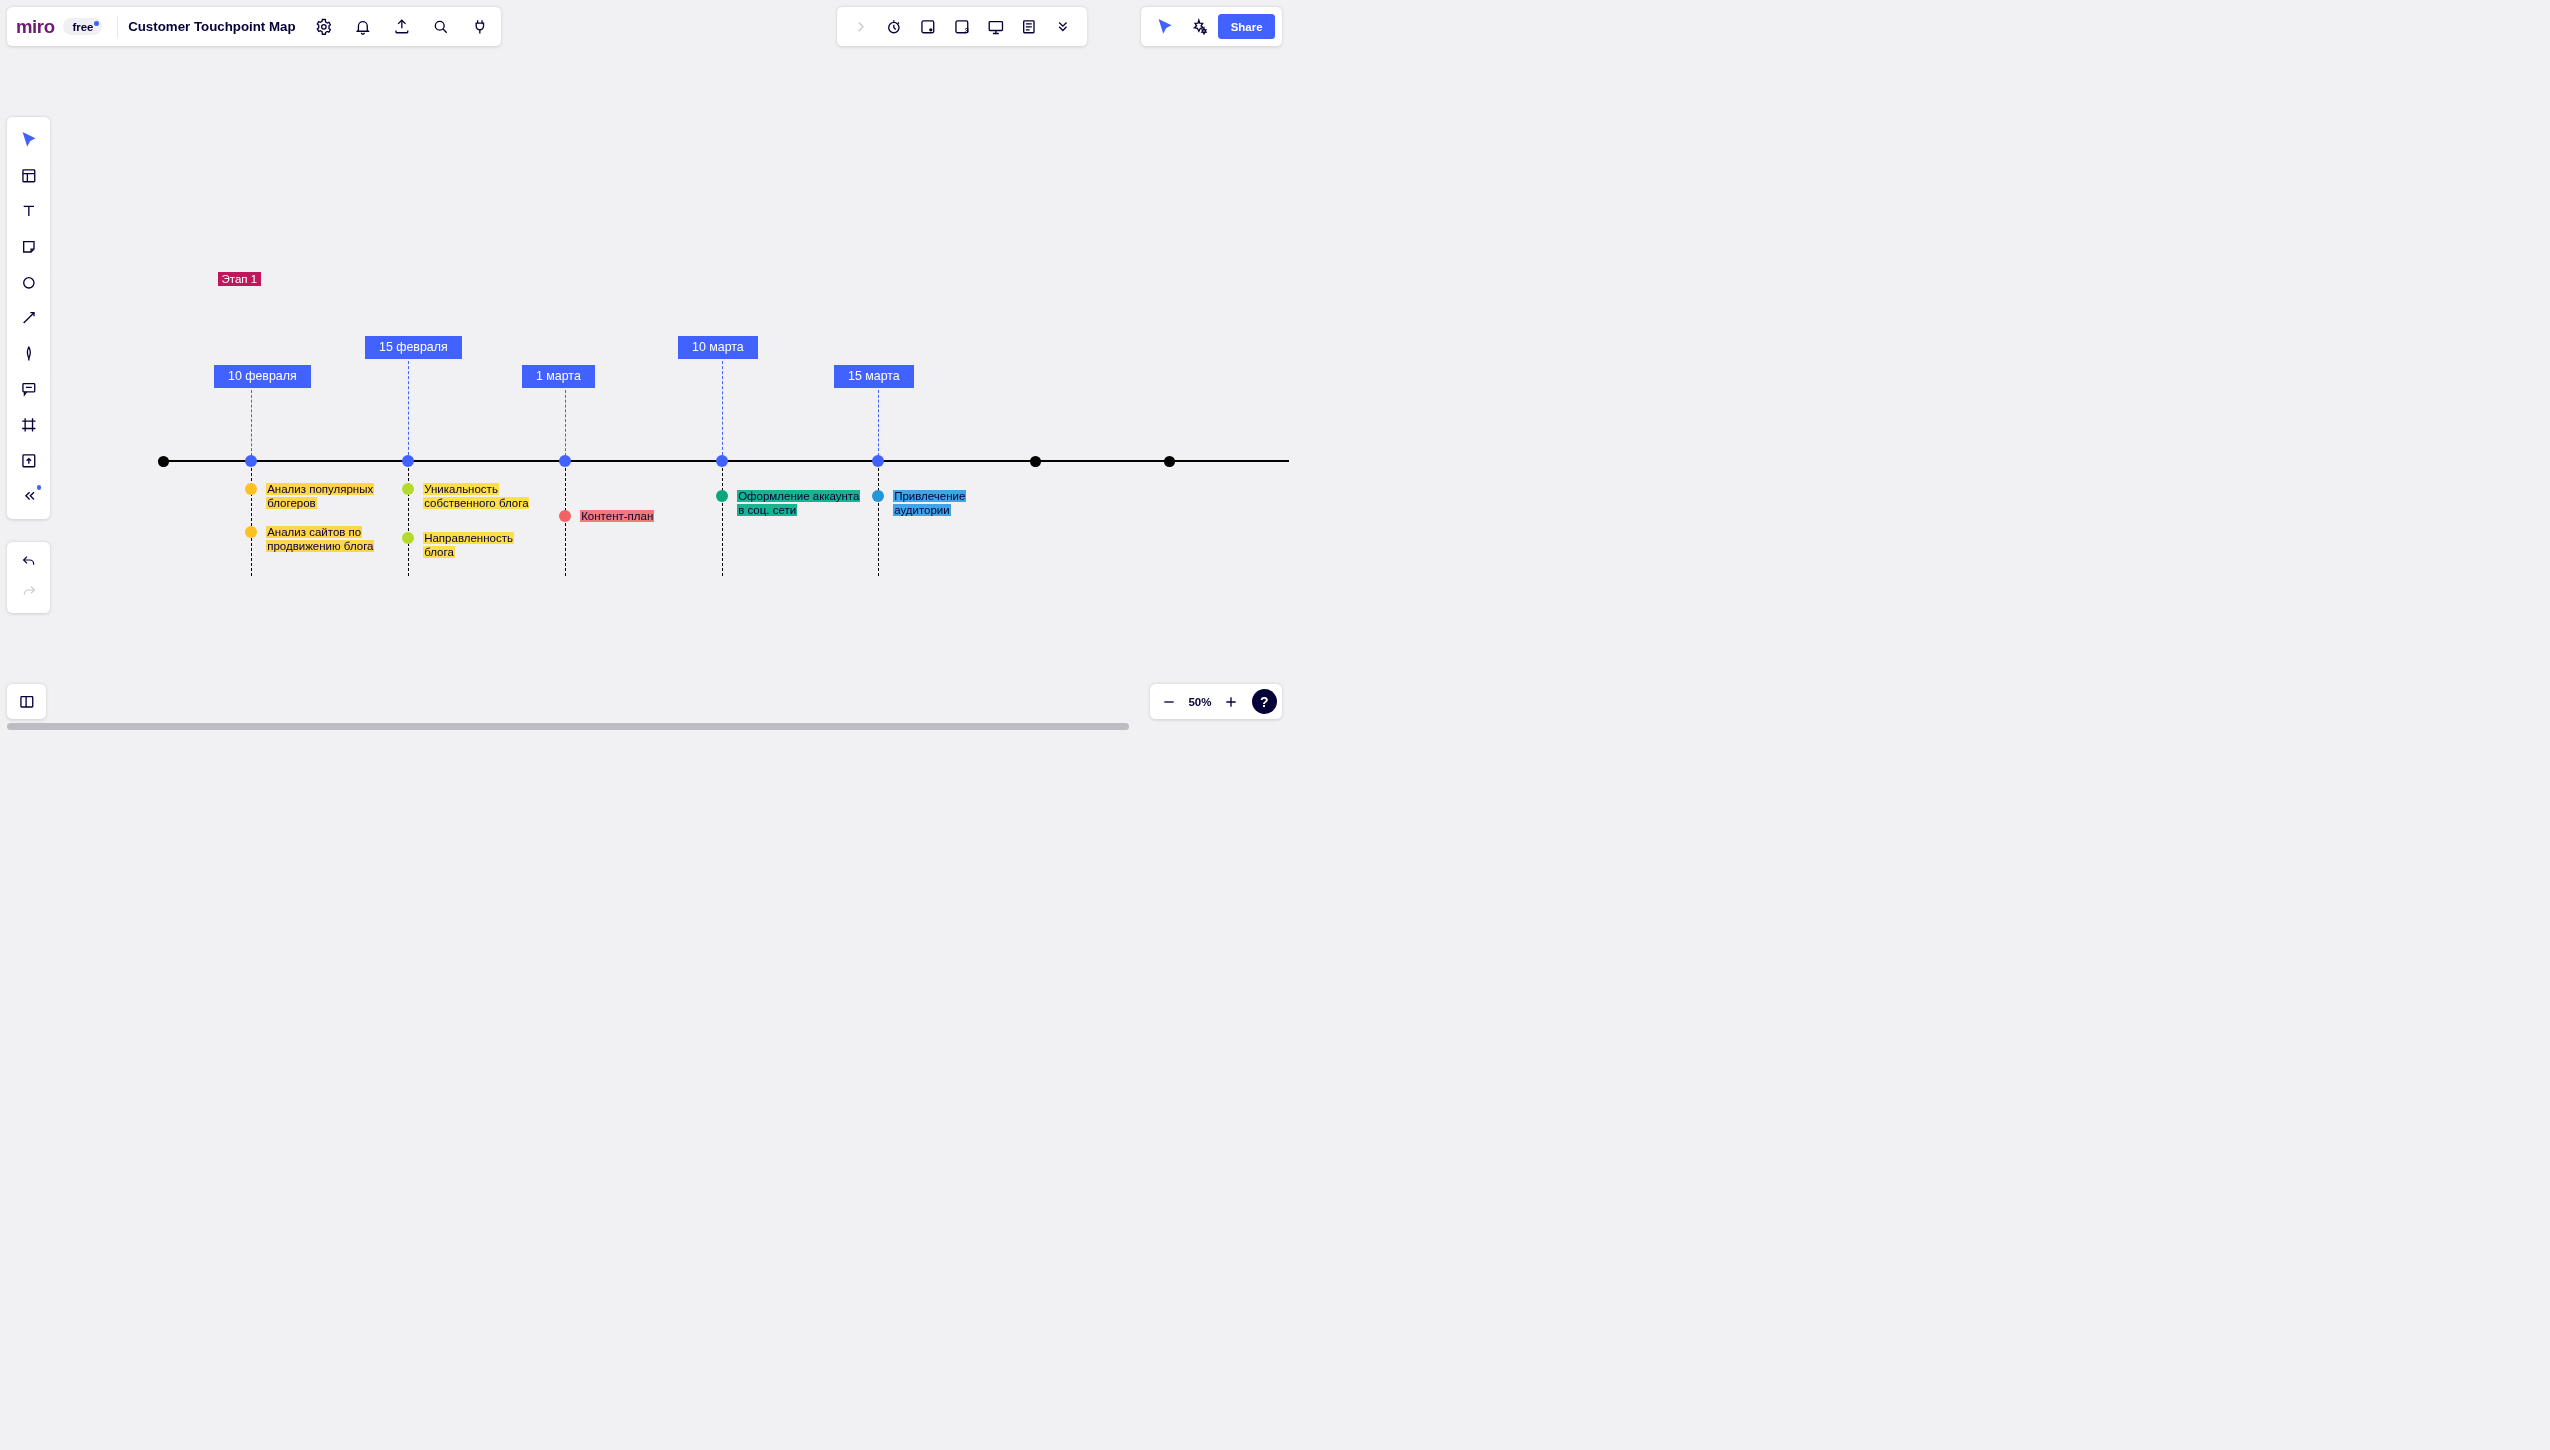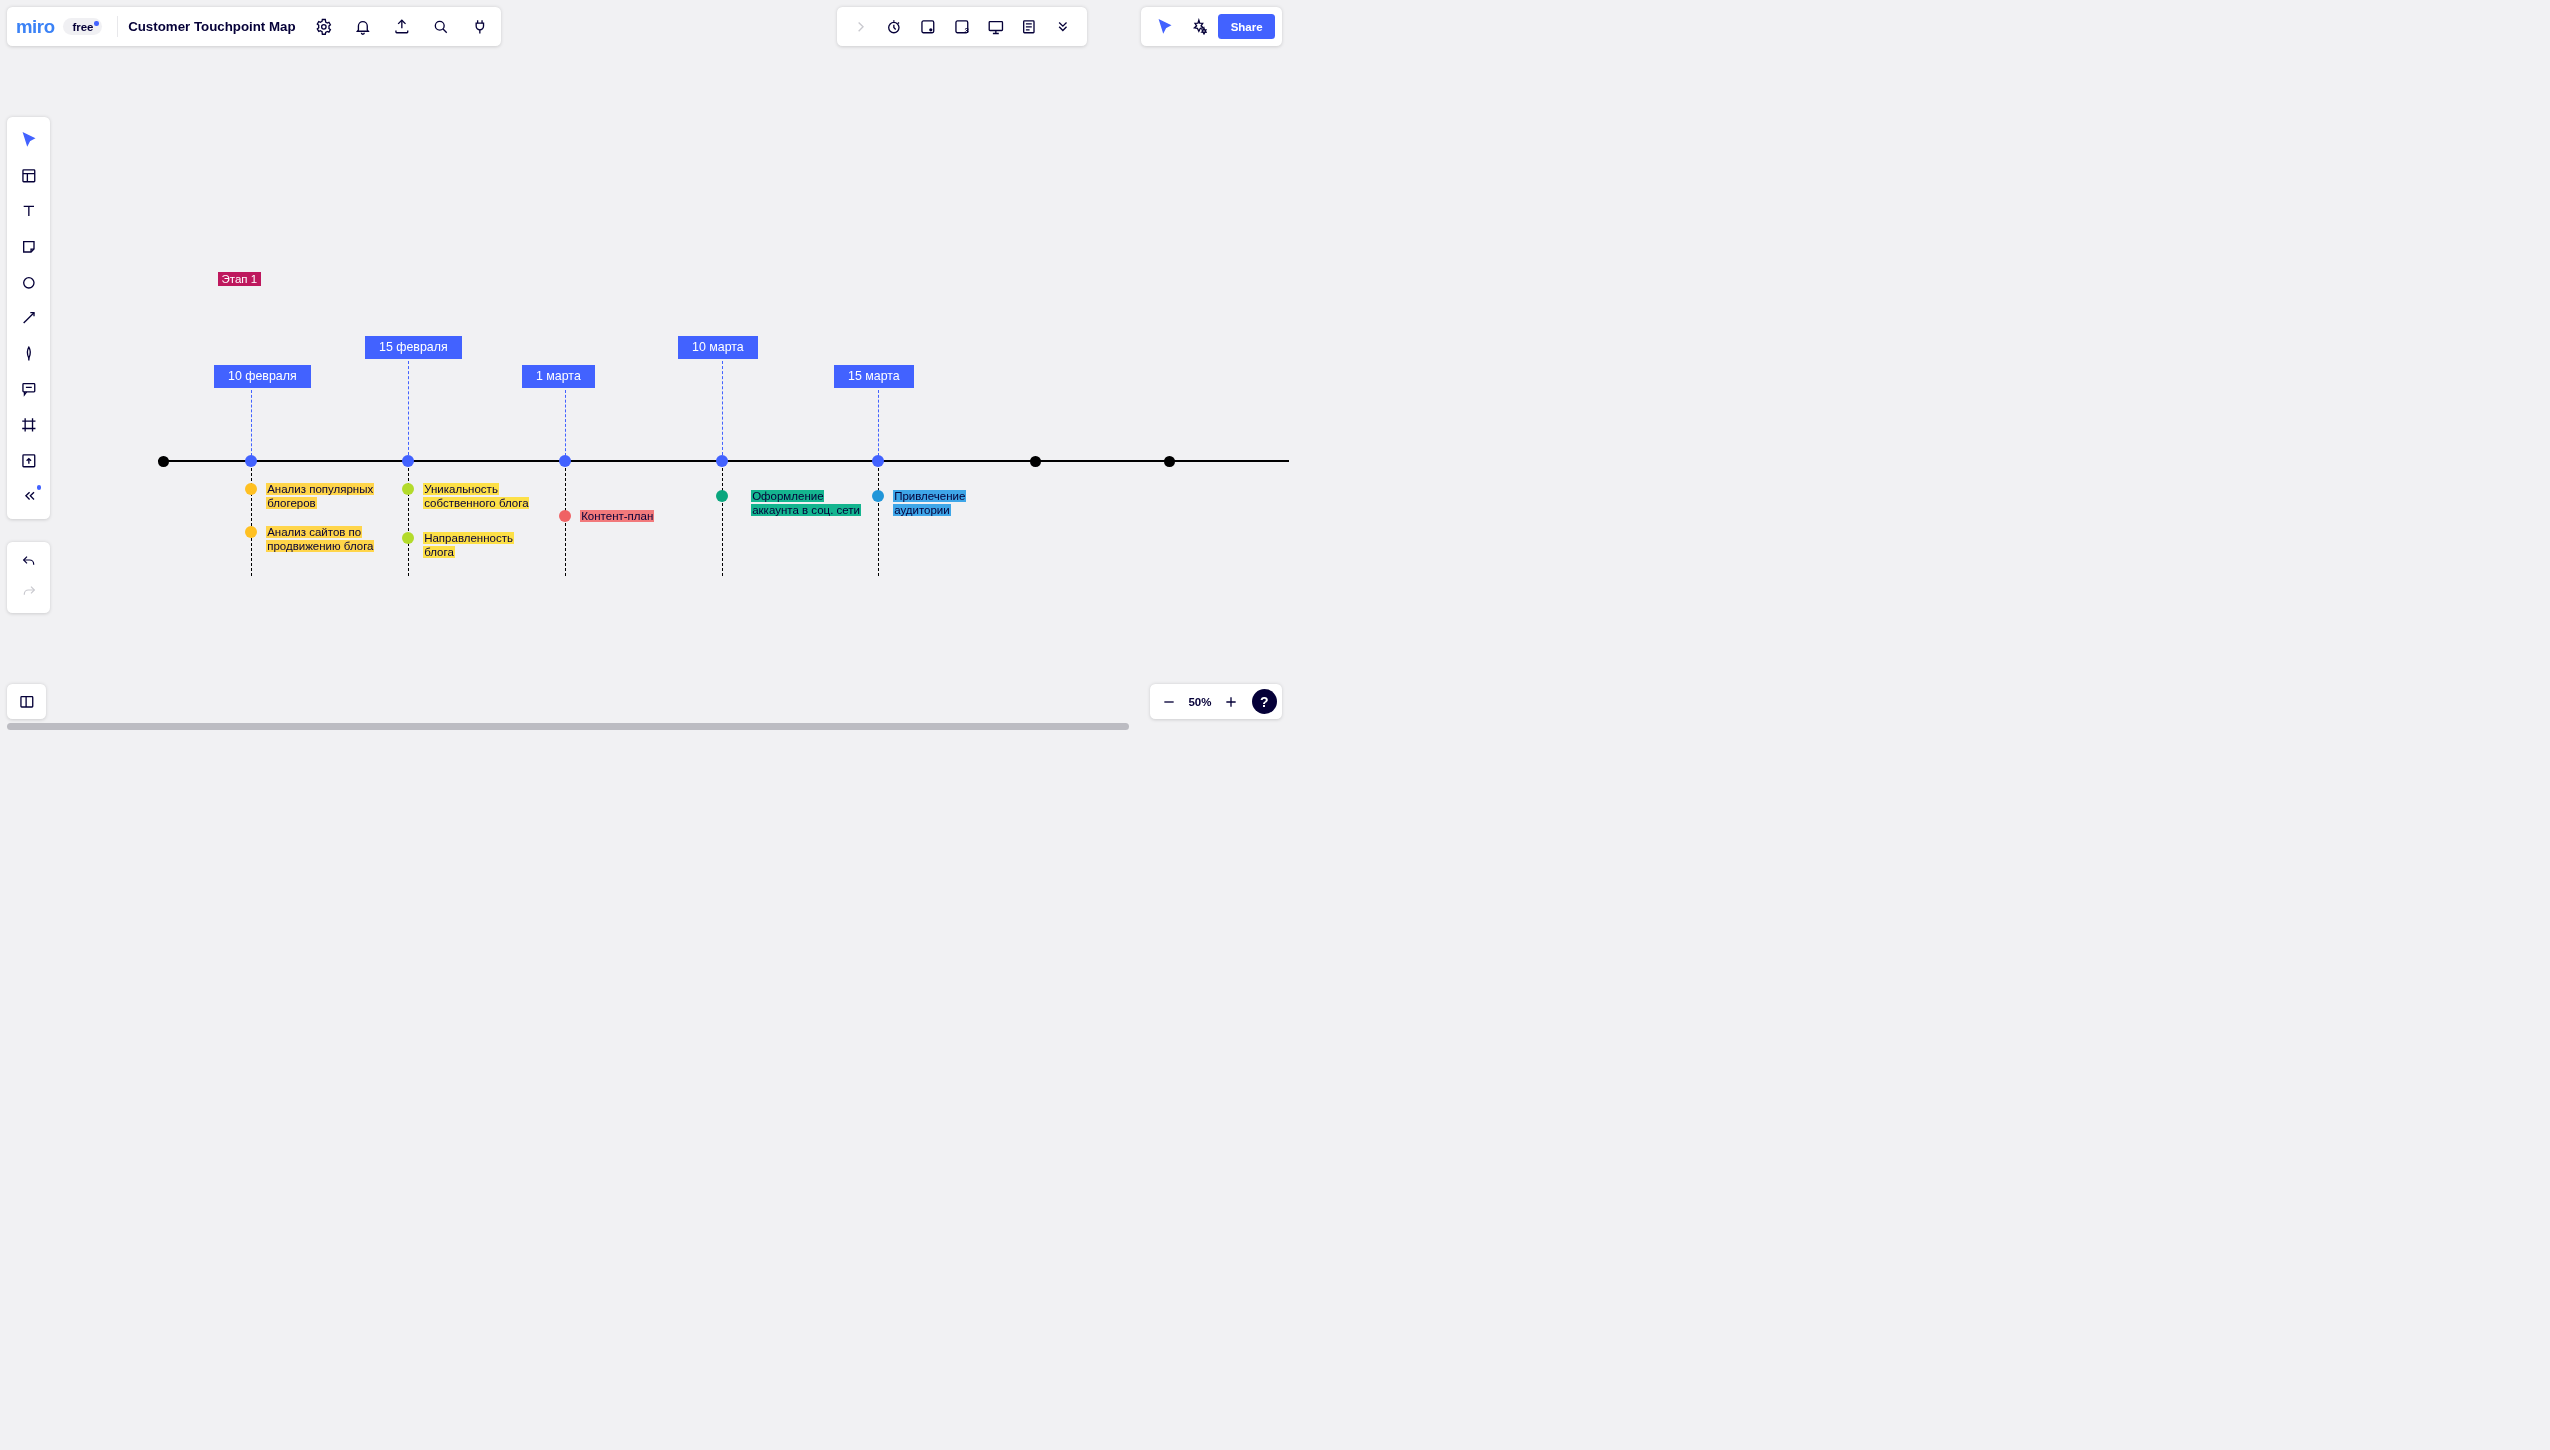--- a/index.html
+++ b/index.html
@@ -20,21 +20,21 @@
     height: 39px;
     background: #fff;
     border-radius: 5.3px;
     box-shadow: 0 0.9px 3.5px rgba(0,0,0,.15);
     display: flex;
     align-items: center;
     padding: 0 8.9px;
     font-size: 13.3px;
     color: #050038;
   }
-  .logo { font-weight: 900; font-size: 18.6px; letter-spacing: -0.4px; margin-right: 8.9px; color:#3b82f6;}
+  .logo { font-weight: 900; font-size: 18.6px; letter-spacing: -0.4px; margin-right: 8.9px; color:#701a75;}
   .free-pill {
     background: #f0f0f3;
     border-radius: 12.4px;
     padding: 2.7px 8.9px;
     font-size: 11.5px;
     font-weight: 600;
     color: #050038;
     position: relative;
     margin-right: 5.3px;
   }
@@ -468,21 +468,21 @@
       <div class="date-flag" style="left: 522px; top: 365px;">1 марта</div>
       <div class="dash-down" style="left: 565px; top: 468px; height: 108px;"></div>
       <div class="item" style="left: 559px; top: 509px; width: 113px;">
         <div class="bullet b-red"></div>
         <div style="max-width: 89px;"><span class="txt hl-red" style="box-decoration-break: clone; -webkit-box-decoration-break: clone;">Контент-план</span></div>
       </div>
       <div class="axis-node" style="left: 716px;"></div>
       <div class="dash-up" style="left: 722px; top: 361px; height: 94px;"></div>
       <div class="date-flag" style="left: 678px; top: 336px;">10 марта</div>
       <div class="dash-down" style="left: 722px; top: 468px; height: 108px;"></div>
-      <div class="item" style="left: 716px; top: 489px; width: 149px; gap: 14px;">
+      <div class="item" style="left: 716px; top: 489px; width: 149px;">
         <div class="bullet b-teal"></div>
         <div style="max-width: 124px;"><span class="txt hl-teal" style="box-decoration-break: clone; -webkit-box-decoration-break: clone;">Оформление аккаунта в соц. сети</span></div>
       </div>
       <div class="axis-node" style="left: 872px;"></div>
       <div class="dash-up" style="left: 878px; top: 390px; height: 66px;"></div>
       <div class="date-flag" style="left: 834px; top: 365px;">15 марта</div>
       <div class="dash-down" style="left: 878px; top: 468px; height: 108px;"></div>
       <div class="item" style="left: 872px; top: 489px; width: 113px;">
         <div class="bullet b-blue"></div>
         <div style="max-width: 89px;"><span class="txt hl-blue" style="box-decoration-break: clone; -webkit-box-decoration-break: clone;">Привлечение аудитории</span></div>

